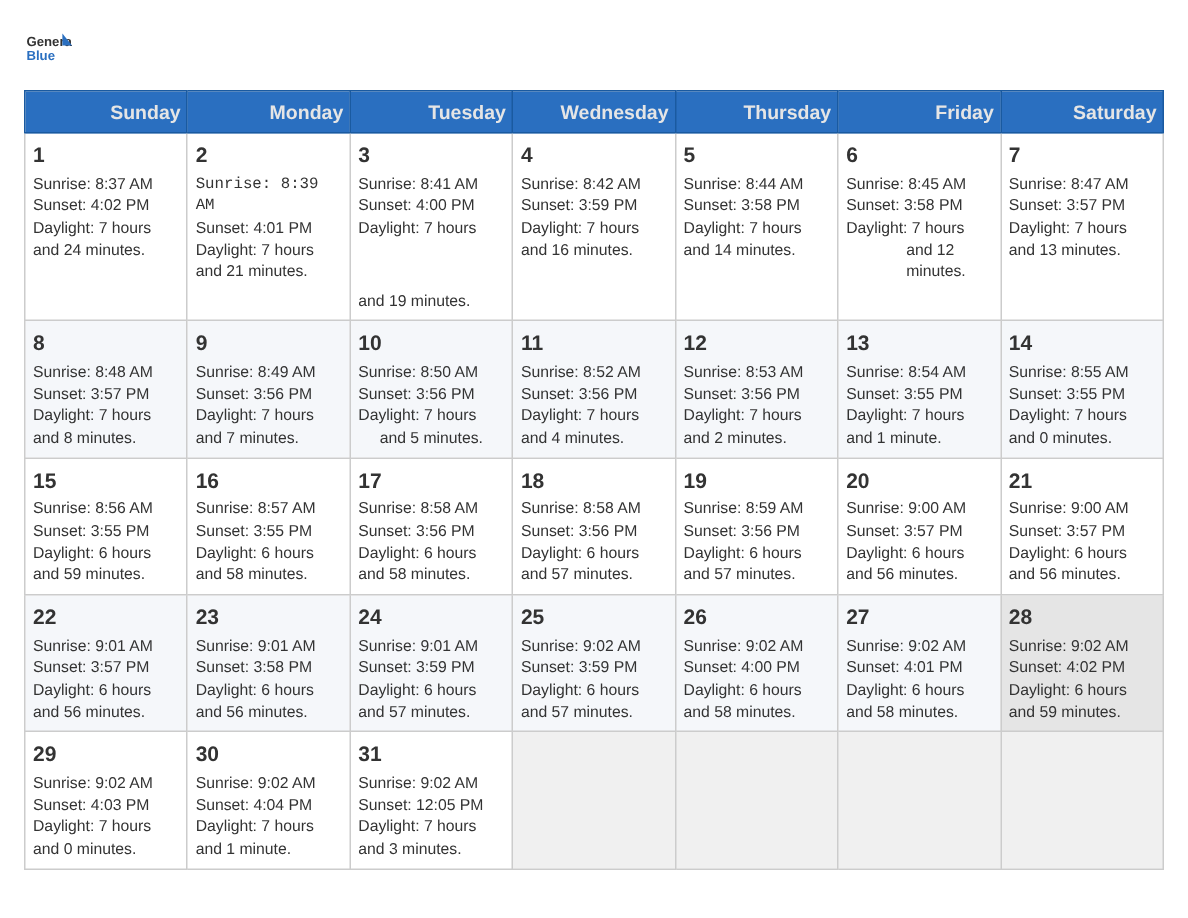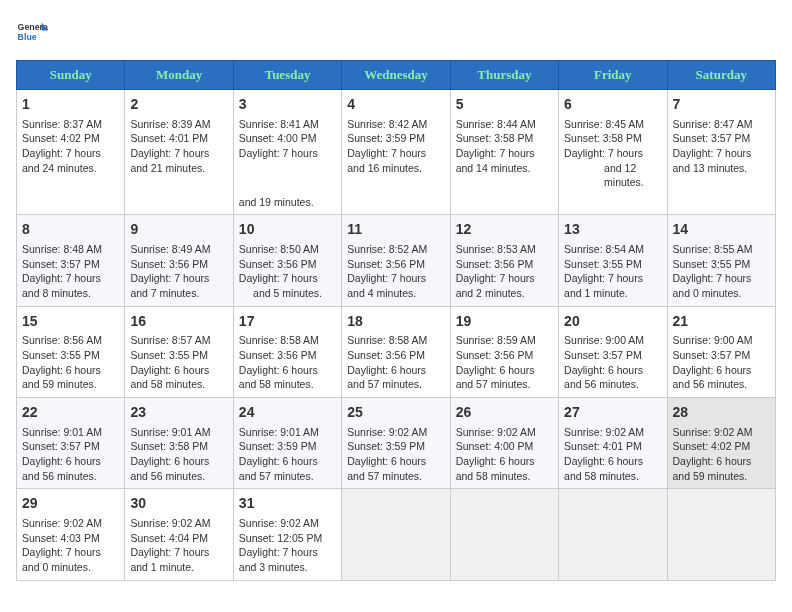--- a/index.html
+++ b/index.html
@@ -37,27 +37,26 @@
       font-size: 15px;
       color: #555;
     }
     .calendar {
       width: 100%;
       border-collapse: collapse;
       font-size: 11px;
     }
     .calendar th {
       background: #2a6fc0;
-      color: #86efac;
+      color: #e5e5e5;
       padding: 6px 4px;
-      text-align: center;
+      text-align: right;
       font-size: 13px;
       font-weight: bold;
       border: 1px solid #1a5aa0;
-      font-family: Liberation Serif, serif;
     }
     .calendar td {
       vertical-align: top;
       padding: 5px 5px 5px 5px;
       border: 1px solid #ccc;
       width: 107px;
       height: 90px;
       background: #fff;
       color: #333;
       font-size: 10.5px;
@@ -110,21 +109,21 @@
       <tr>
         <td>
           <span class="day-num">1</span>
           <span style="display: block;">Sunrise: 8:37 AM</span>
           <span style="display: block;">Sunset: 4:02 PM</span>
           <span style="display: block;">Daylight: 7 hours</span>
           <span style="display: block;">and 24 minutes.</span>
         </td>
         <td>
           <span class="day-num">2</span>
-          <span style="display: block;">Sunrise: 8:39 AM</span>
+          <span style="display: block; font-family: Liberation Mono, monospace;">Sunrise: 8:39 AM</span>
           <span style="display: block;">Sunset: 4:01 PM</span>
           <span style="display: block;">Daylight: 7 hours</span>
           <span style="display: block;">and 21 minutes.</span>
         </td>
         <td>
           <span class="day-num">3</span>
           <span style="display: block;">Sunrise: 8:41 AM</span>
           <span style="display: block;">Sunset: 4:00 PM</span>
           <span style="display: block;">Daylight: 7 hours</span>
           <span style="display: block; margin-top: 34px;">and 19 minutes.</span>

